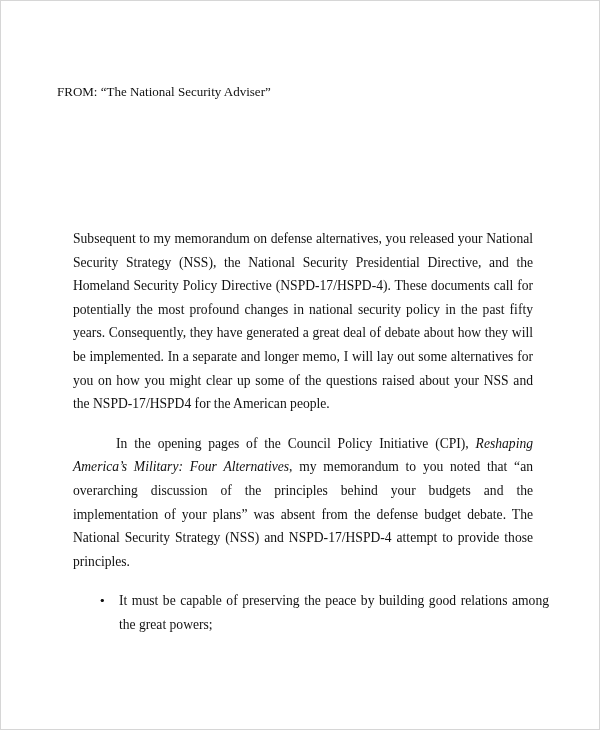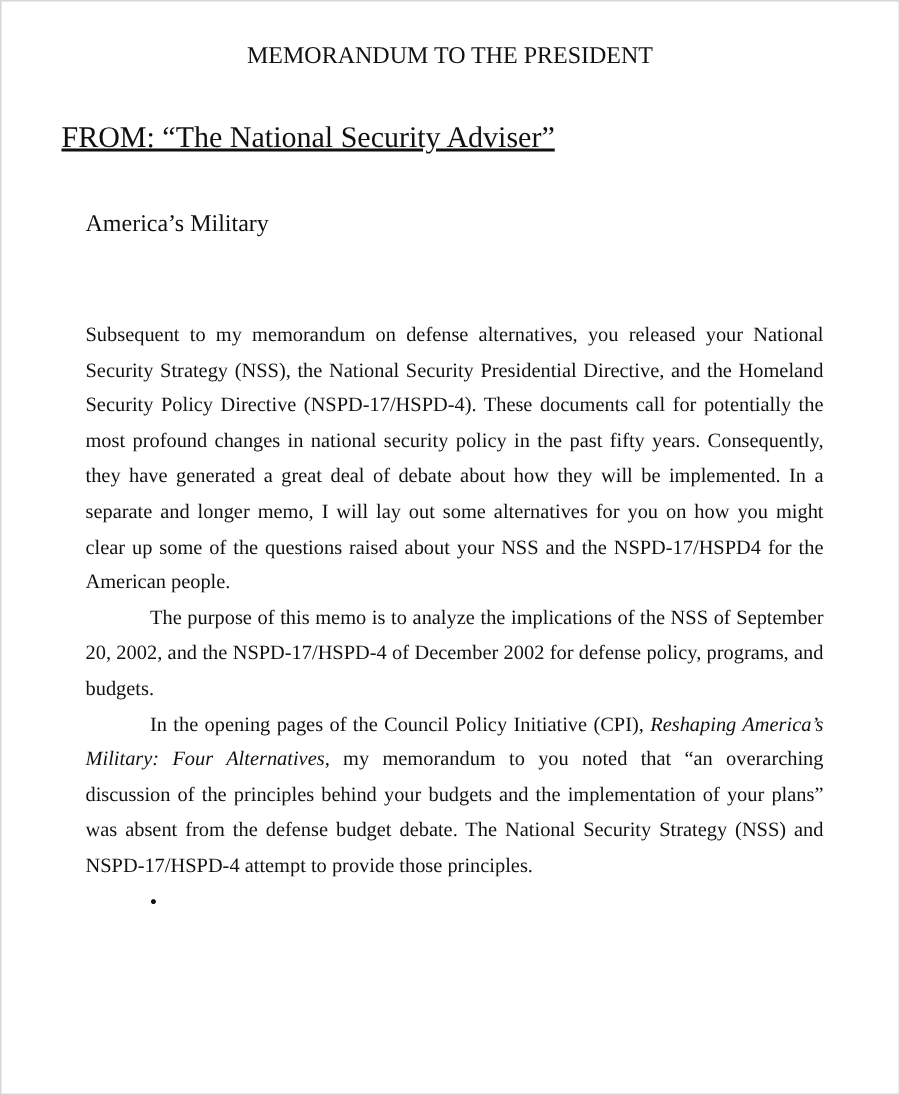--- a/index.html
+++ b/index.html
@@ -27,45 +27,44 @@
     position: absolute;
     left: 0; right: 0;
     top: 27px;
     text-align: center;
     font-size: 16px;
     line-height: 20px;
     letter-spacing: 0px;
   }
   .from {
     position: absolute;
-    left: 40px;
+    left: 56px;
     top: 81px;
-    font-size: 20px;
+    font-size: 13px;
     line-height: 20px;
-    text-decoration: underline;
   }
   .subject {
     position: absolute;
     left: 56px;
     top: 135px;
     width: 500px;
     font-size: 16px;
     line-height: 27px;
   }
   .body {
     position: absolute;
     left: 56px;
     top: 210px;
     width: 492px;
     font-size: 13.6px;
     line-height: 23.6px;
     text-align: justify;
   }
   .body p {
-    margin: 0;
+    margin: 16px;
   }
   .body p.indent {
     text-indent: 43px;
   }
   .body ul {
     margin: 0;
     padding: 0 0 0 62px;
     list-style: none;
   }
   .body li {
@@ -78,35 +77,33 @@
     top: 0;
     font-size: 13px;
   }
   em { font-style: italic; }
 </style>
 </head>
 <body>
 
 <div class="page">
 
-  <div class="title">MEMORANDUM TO THE PRESIDENT</div>
 
   <div class="from">FROM: “The National Security Adviser”</div>
 
   <div class="subject">
-    <div>America’s Military</div>
   </div>
 
   <div class="body">
     <p>Subsequent to my memorandum on defense alternatives, you released your National Security Strategy (NSS), the National Security Presidential Directive, and the Homeland Security Policy Directive (NSPD-17/HSPD-4). These documents call for potentially the most profound changes in national security policy in the past fifty years. Consequently, they have generated a great deal of debate about how they will be implemented. In a separate and longer memo, I will lay out some alternatives for you on how you might clear up some of the questions raised about your NSS and the NSPD-17/HSPD4 for the American people.</p>
-    <p class="indent">The purpose of this memo is to analyze the implications of the NSS of September 20, 2002, and the NSPD-17/HSPD-4 of December 2002 for defense policy, programs, and budgets.</p>
     <p class="indent"><span>In the opening pages of the Council Policy Initiative (CPI), </span><em>Reshaping America’s Military: Four Alternatives</em><span>, my memorandum to you noted that “an overarching discussion of the principles behind your budgets and the implementation of your plans” was absent from the defense budget debate. The National Security Strategy (NSS) and NSPD-17/HSPD-4 attempt to provide those principles.</span></p>
     <ul>
       <li>
         <span class="bullet">•</span>
       </li>
       <li>
         <span class="bullet">•</span>
+        <span>It must be capable of preserving the peace by building good relations among the great powers;</span>
       </li>
     </ul>
   </div>
 
 </div>
 
 </body></html>

